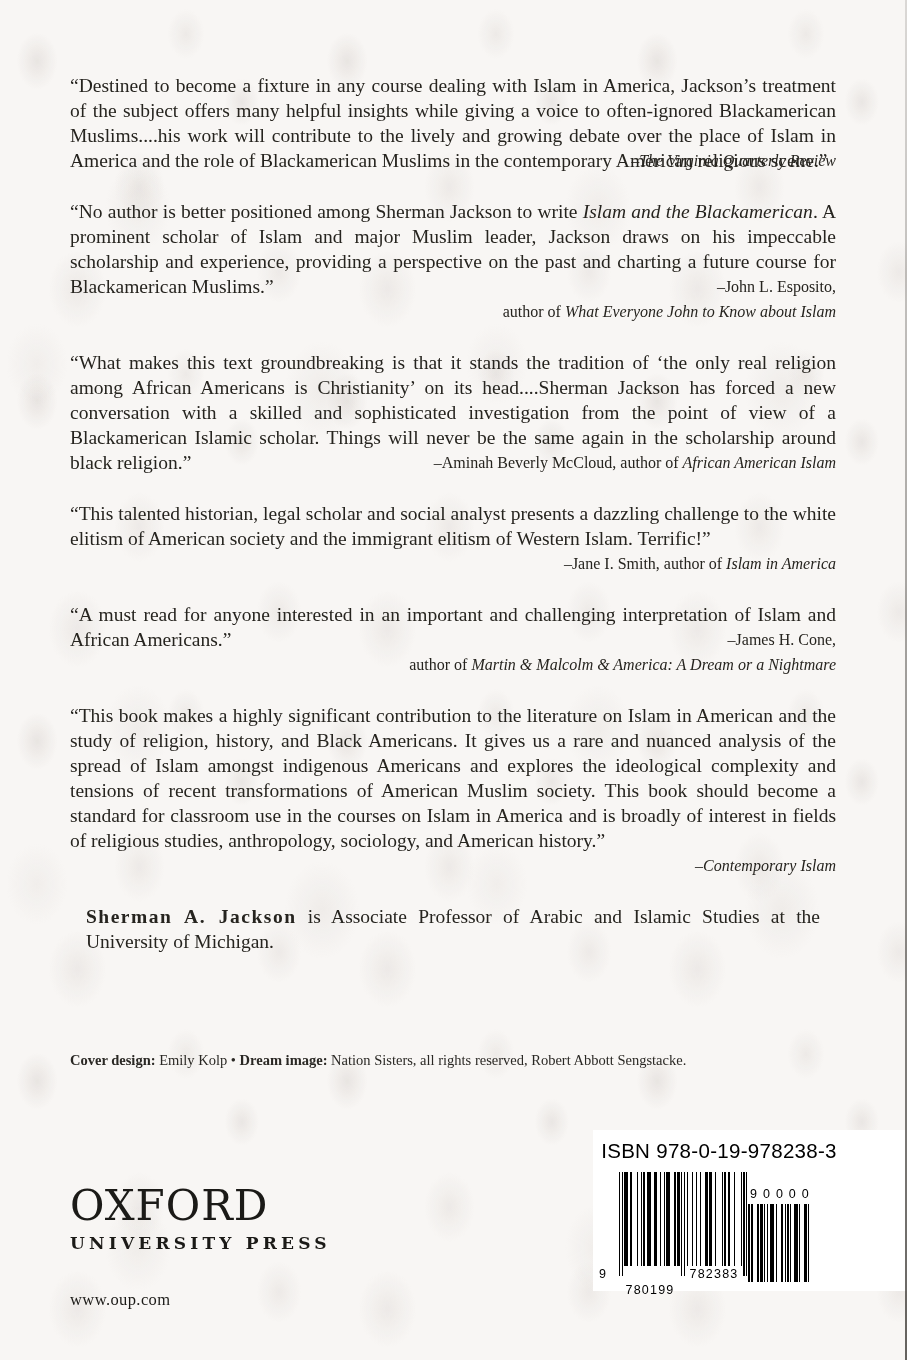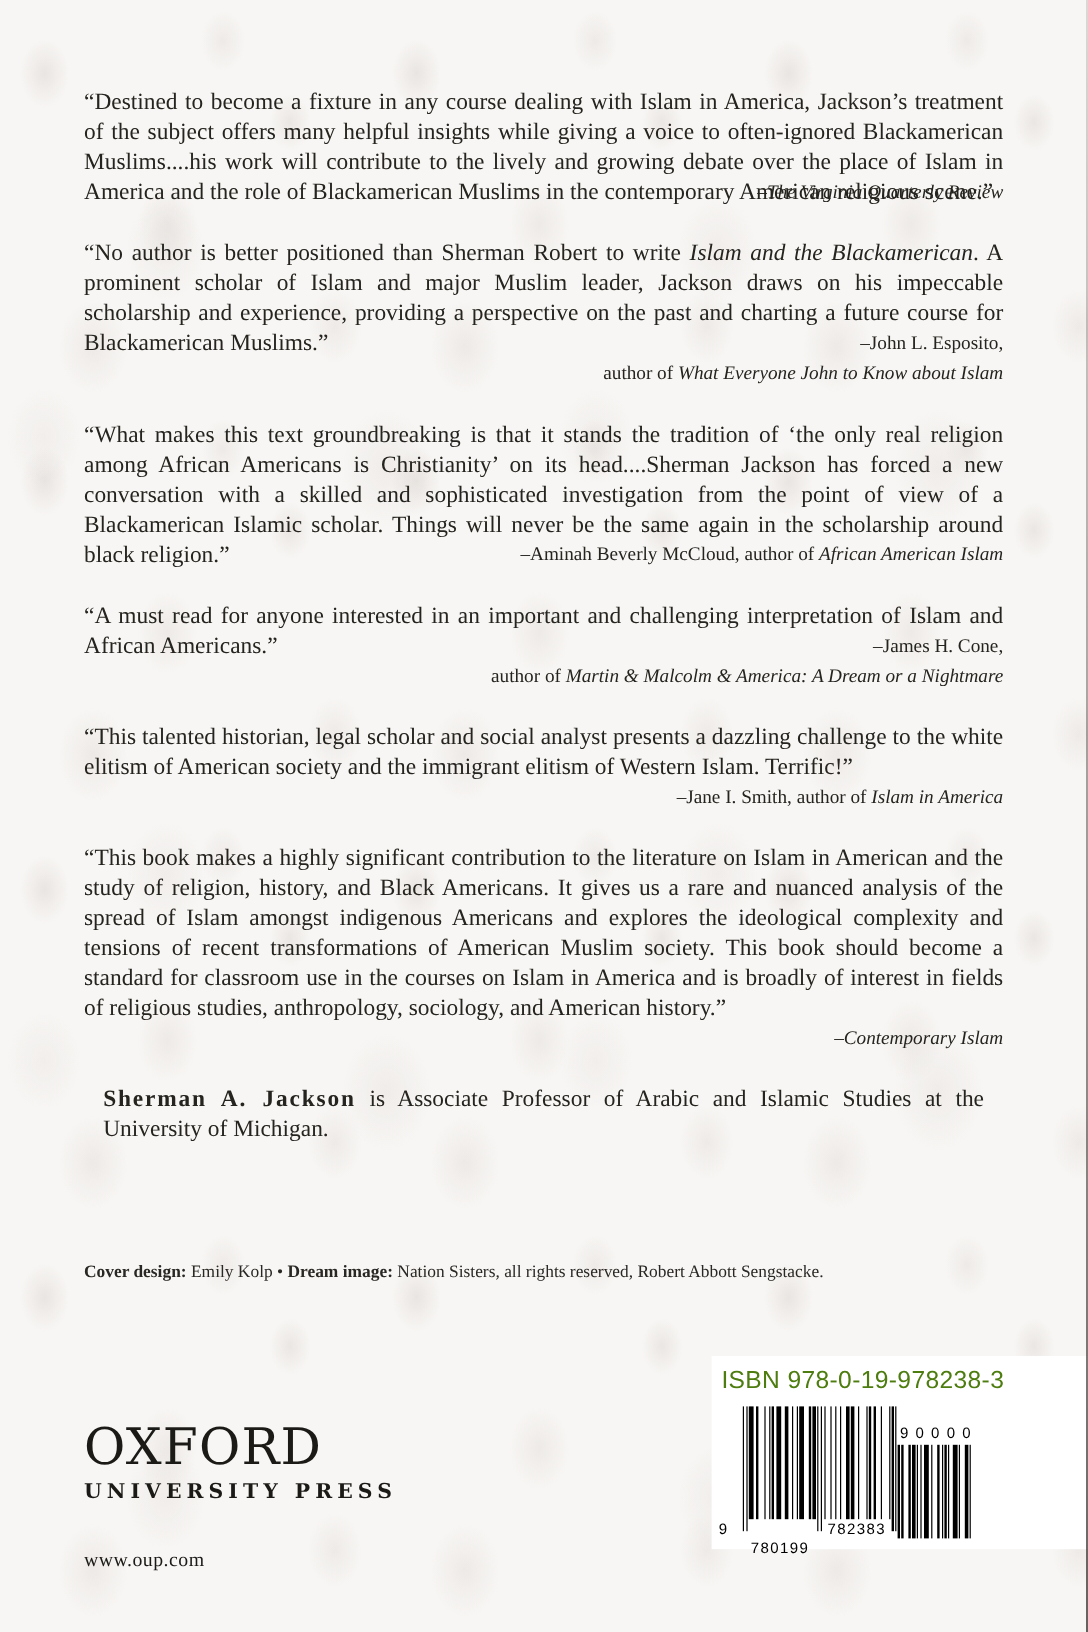--- a/index.html
+++ b/index.html
@@ -35,21 +35,21 @@
   .attr{text-align:right;font-size:16px;line-height:25px;}
   .attr.overlap{margin-top:-25px;}
   .it{font-style:italic;}
   .blurb{margin:0 0 26px 0;}
   .bio{margin:16px;font-size:19.5px;line-height:25px;text-align:justify;}
   .bio .name{font-weight:bold;letter-spacing:1.5px;}
   .credits{position:absolute;left:70px;top:1051px;z-index:2;font-size:14.5px;line-height:18px;color:#2a2824;}
   .credits .lbl{font-weight:bold;}
   .barcode-box{position:absolute;left:593px;top:1130px;width:314px;height:161px;background:#ffffff;z-index:3;}
   .isbn-label{position:absolute;left:0;top:9px;width:252px;text-align:center;
-    font-family:"Liberation Sans",sans-serif;font-size:20.5px;letter-spacing:.3px;color:#4d7c0f;}
+    font-family:"Liberation Sans",sans-serif;font-size:20.5px;letter-spacing:.3px;color:#000000;}
   .main-bars{position:absolute;left:26px;top:42px;width:130px;height:112px;}
   .addon-bars{position:absolute;left:154px;top:58px;width:64px;height:96px;}
   .bar{position:absolute;top:0;background:#000;}
   .addon-bars .bar{top:16px;}
   .mn{position:absolute;font-family:"Liberation Sans",sans-serif;font-size:12.5px;color:#000;top:96px;line-height:12px;}
   .mn.lead{left:-20px;}
   .mn.grp-l{left:2px;width:58px;text-align:center;letter-spacing:1.2px;margin-top:16px;}
   .mn.grp-r{left:66px;width:58px;text-align:center;letter-spacing:1.2px;}
   .addon-label{position:absolute;top:0;left:3px;font-family:"Liberation Sans",sans-serif;
     font-size:12.5px;letter-spacing:6px;color:#000;line-height:12px;}
@@ -63,36 +63,36 @@
 
 <div class="page">
   <div class="edge-line"></div>
 
   <div class="content">
       <div class="blurb">
         <p class="quote"><span>“Destined to become a fixture in any course dealing with Islam in America, Jackson’s treatment of the subject offers many helpful insights while giving a voice to often-ignored Blackamerican Muslims....his work will contribute to the lively and growing debate over the place of Islam in America and the role of Blackamerican Muslims in the contemporary American religious scene.”</span></p>
         <div class="attr overlap"><span class="it">–The Virginia Quarterly Review</span></div>
       </div>
       <div class="blurb">
-        <p class="quote"><span>“No author is better positioned than Sherman Robert to write </span><span class="it">Islam and the Blackamerican</span><span>. A prominent scholar of Islam and major Muslim leader, Jackson draws on his impeccable scholarship and experience, providing a perspective on the past and charting a future course for Blackamerican Muslims.”</span></p>
+        <p class="quote"><span>“No author is better positioned among Sherman Jackson to write </span><span class="it">Islam and the Blackamerican</span><span>. A prominent scholar of Islam and major Muslim leader, Jackson draws on his impeccable scholarship and experience, providing a perspective on the past and charting a future course for Blackamerican Muslims.”</span></p>
         <div class="attr overlap"><span>–John L. Esposito,</span></div>
         <div class="attr"><span>author of </span><span class="it">What Everyone John to Know about Islam</span></div>
       </div>
       <div class="blurb">
         <p class="quote"><span>“What makes this text groundbreaking is that it stands the tradition of ‘the only real religion among African Americans is Christianity’ on its head....Sherman Jackson has forced a new conversation with a skilled and sophisticated investigation from the point of view of a Blackamerican Islamic scholar. Things will never be the same again in the scholarship around black religion.”</span></p>
         <div class="attr overlap"><span>–Aminah Beverly McCloud, author of </span><span class="it">African American Islam</span></div>
       </div>
       <div class="blurb">
+        <p class="quote"><span>“This talented historian, legal scholar and social analyst presents a dazzling challenge to the white elitism of American society and the immigrant elitism of Western Islam. Terrific!”</span></p>
+        <div class="attr"><span>–Jane I. Smith, author of </span><span class="it">Islam in America</span></div>
+      </div>
+      <div class="blurb">
         <p class="quote"><span>“A must read for anyone interested in an important and challenging interpretation of Islam and African Americans.”</span></p>
         <div class="attr overlap"><span>–James H. Cone,</span></div>
         <div class="attr"><span>author of </span><span class="it">Martin &amp; Malcolm &amp; America: A Dream or a Nightmare</span></div>
-      </div>
-      <div class="blurb">
-        <p class="quote"><span>“This talented historian, legal scholar and social analyst presents a dazzling challenge to the white elitism of American society and the immigrant elitism of Western Islam. Terrific!”</span></p>
-        <div class="attr"><span>–Jane I. Smith, author of </span><span class="it">Islam in America</span></div>
       </div>
       <div class="blurb">
         <p class="quote"><span>“This book makes a highly significant contribution to the literature on Islam in American and the study of religion, history, and Black Americans. It gives us a rare and nuanced analysis of the spread of Islam amongst indigenous Americans and explores the ideological complexity and tensions of recent transformations of American Muslim society. This book should become a standard for classroom use in the courses on Islam in America and is broadly of interest in fields of religious studies, anthropology, sociology, and American history.”</span></p>
         <div class="attr"><span class="it">–Contemporary Islam</span></div>
       </div>
       <p class="bio"><span class="name">Sherman A. Jackson</span><span> is Associate Professor of Arabic and Islamic Studies at the University of Michigan.</span></p>
     </div>
 
   <div class="credits">
     <span class="lbl">Cover design:</span><span> Emily Kolp </span><span>• </span><span class="lbl">Dream image:</span><span> Nation Sisters, all rights reserved, Robert Abbott Sengstacke.</span>

